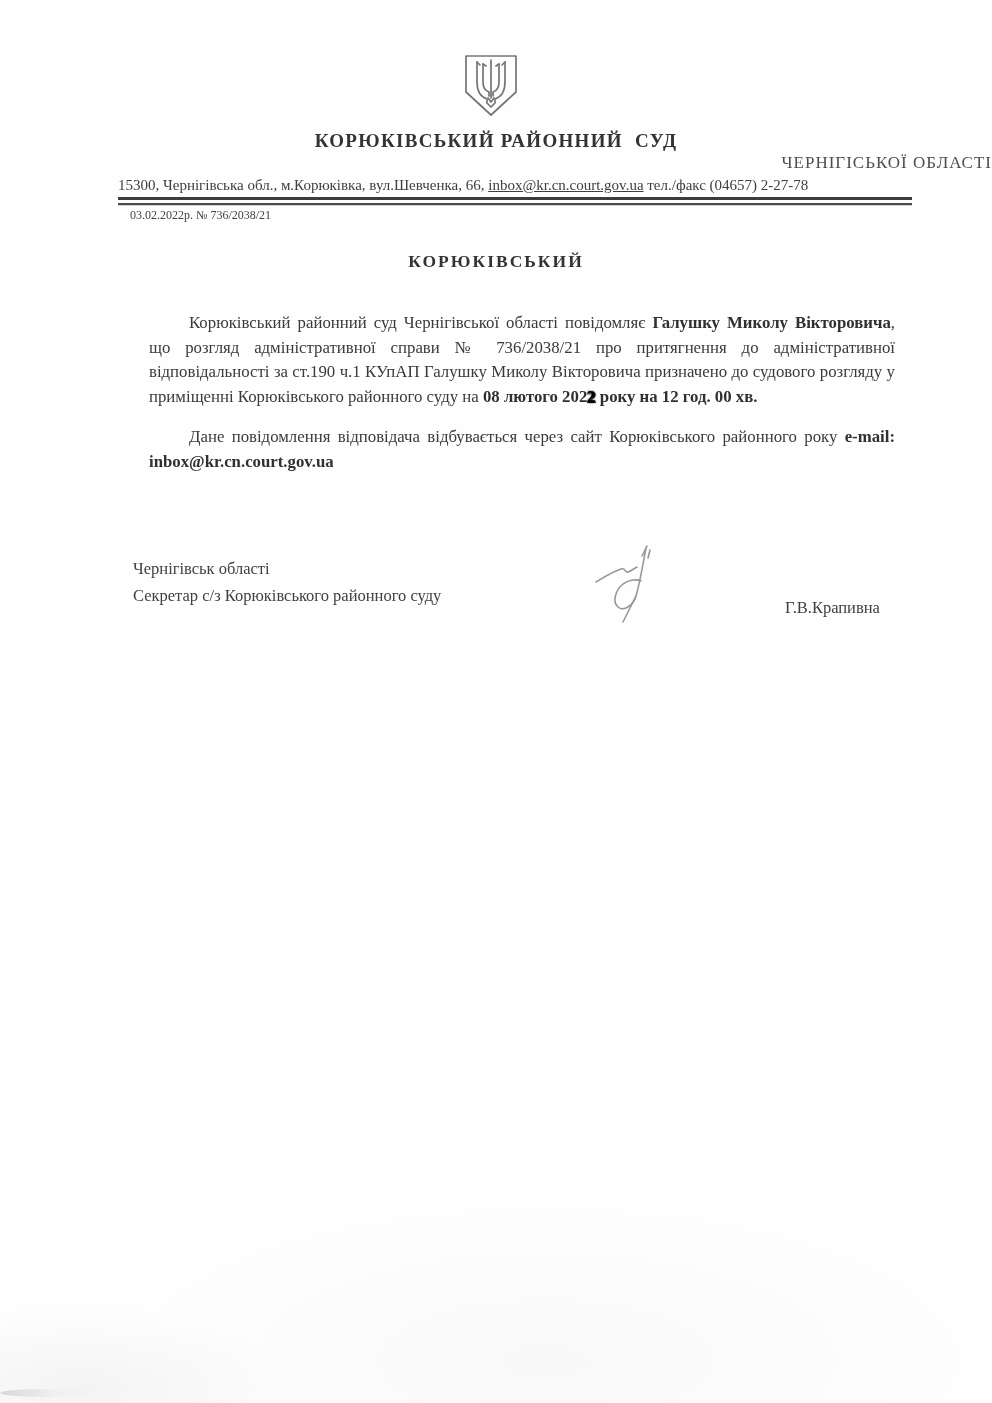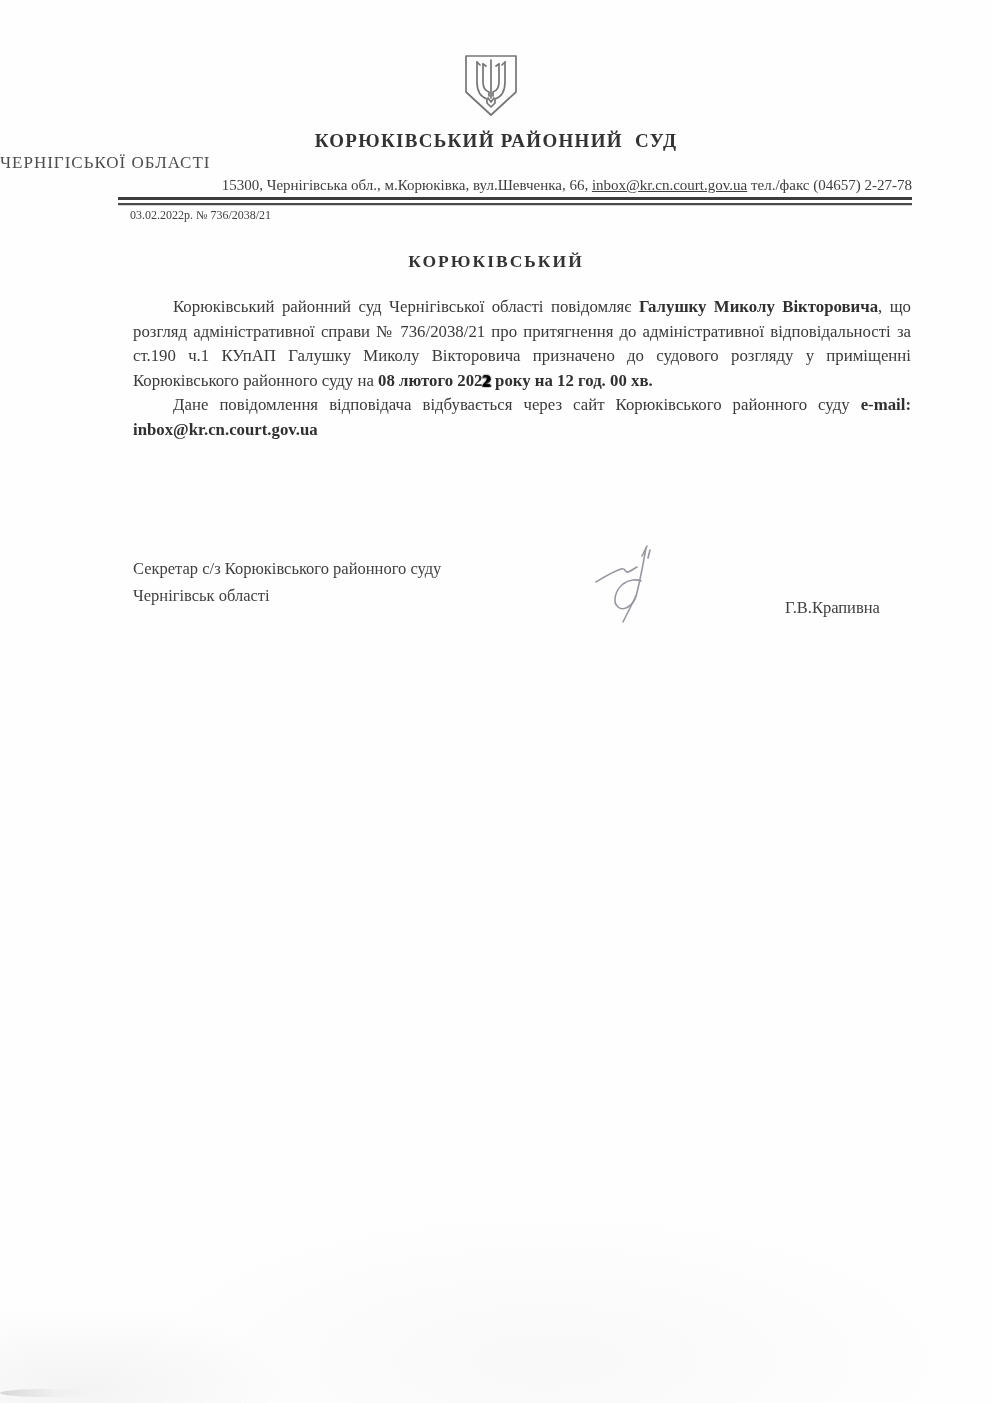--- a/index.html
+++ b/index.html
@@ -16,46 +16,46 @@
   }
   .emblem{position:absolute;top:54px;left:463px;width:56px;height:64px;}
   .emblem svg{width:100%;height:100%;}
   .court-name{
     position:absolute;top:130px;left:0;width:100%;
     text-align:center;font-weight:bold;font-size:19px;
     letter-spacing:1.3px;color:#333333;white-space:pre-wrap;
   }
   .court-region{
     position:absolute;top:153px;left:0;width:100%;
-    text-align:left;font-size:17px;letter-spacing:1px;color:#4d4d4d;
+    text-align:right;font-size:17px;letter-spacing:1px;color:#4d4d4d;
   }
   .address{
     position:absolute;top:177px;left:118px;width:794px;
-    text-align:right;font-size:15px;color:#3e3e3e;white-space:nowrap;
+    text-align:left;font-size:15px;color:#3e3e3e;white-space:nowrap;
   }
   .address .email{text-decoration:underline;}
   .double-rule{
     position:absolute;top:197px;left:118px;width:794px;height:3px;
     border-top:3px solid #3c3c3c;border-bottom:2px solid #4a4a4a;
     box-shadow:0 1px 0 rgba(80,80,80,0.25);
   }
   .ref-line{
     position:absolute;top:208px;left:130px;
     font-size:12px;color:#414141;
   }
   .doc-title{
     position:absolute;top:251px;left:0;width:100%;
     text-align:center;font-weight:bold;font-size:17.5px;
     letter-spacing:2px;color:#333333;
   }
   .body-text{
     position:absolute;top:295px;left:133px;width:778px;
     font-size:16.8px;line-height:24.6px;text-align:justify;color:#3a3a3a;
   }
-  .body-text p{margin:0;text-indent:40px;}
+  .body-text p{margin:16px;text-indent:40px;}
   .b{font-weight:bold;color:#303030;}
   .blot{
     font-weight:bold;color:#000;
     text-shadow:0 0 2px #000, 1px 1px 1px #111, -1px 1px 1px #111;
   }
   .sig-role{
     position:absolute;top:555px;left:133px;
     font-size:16.5px;line-height:27px;color:#404040;
   }
   .sig-name{
@@ -92,26 +92,26 @@
   <div class="address"><span>15300, Чернігівська обл., м.Корюківка, вул.Шевченка, 66, </span><span class="email">inbox@kr.cn.court.gov.ua</span><span> тел./факс (04657) 2-27-78</span></div>
 
   <div class="double-rule"></div>
 
   <div class="ref-line">03.02.2022р. № 736/2038/21</div>
 
   <div class="doc-title">КОРЮКІВСЬКИЙ</div>
 
   <div class="body-text">
     <p><span>Корюківський районний суд Чернігівської області повідомляє </span><span class="b">Галушку Миколу Вікторовича</span><span>, що розгляд адміністративної справи № 736/2038/21 про притягнення до адміністративної відповідальності за ст.190 ч.1 КУпАП Галушку Миколу Вікторовича призначено до судового розгляду у приміщенні Корюківського районного суду на </span><span class="b">08 лютого 202</span><span class="blot">2</span><span class="b"> року на 12 год. 00 хв.</span></p>
-    <p><span>Дане повідомлення відповідача відбувається через сайт Корюківського районного </span><span>суду </span><span class="b">e-mail: inbox@kr.cn.court.gov.ua</span></p>
+    <p><span>Дане повідомлення відповідача відбувається через сайт Корюківського районного </span><span>року </span><span class="b">e-mail: inbox@kr.cn.court.gov.ua</span></p>
   </div>
 
   <div class="sig-role">
+    <div>Чернігівськ області</div>
     <div>Секретар с/з Корюківського районного суду</div>
-    <div>Чернігівськ області</div>
   </div>
 
   <div class="sig-stroke">
     <svg viewBox="0 0 90 92" fill="none" stroke="#8b8b95" stroke-width="1.6" stroke-linecap="round" opacity="0.9">
       <path d="M6 48 C16 42 24 37 31 35 C36 33.5 34.5 39 38 38 C41.5 37 44 34.5 47 33"></path>
       <path d="M56 14 C53 30 50 48 46 62 C43.5 71 34 78 28 73 C22 68 25.5 56 33 50 C39 45.5 47 45 51 47"></path>
       <path d="M52 22 L57 12 M60 16 L58 24"></path>
       <path d="M46 62 L33 88"></path>
     </svg>
   </div>

